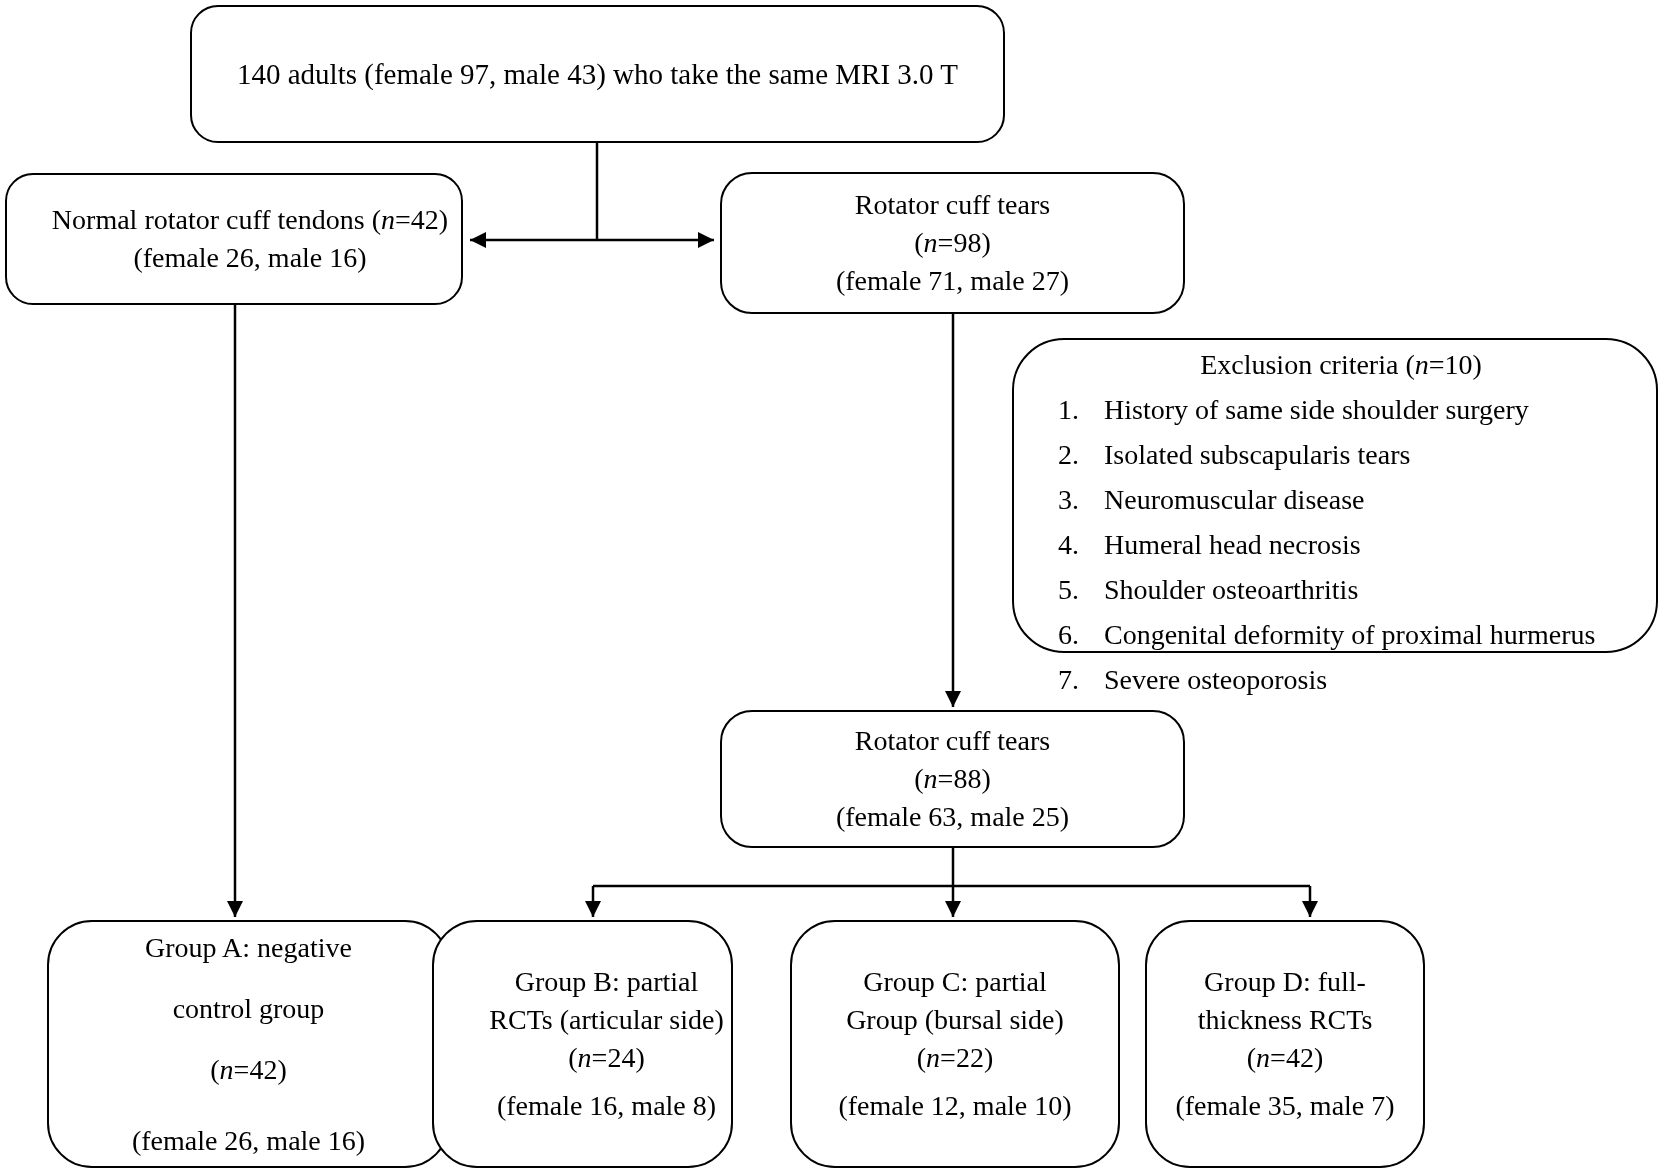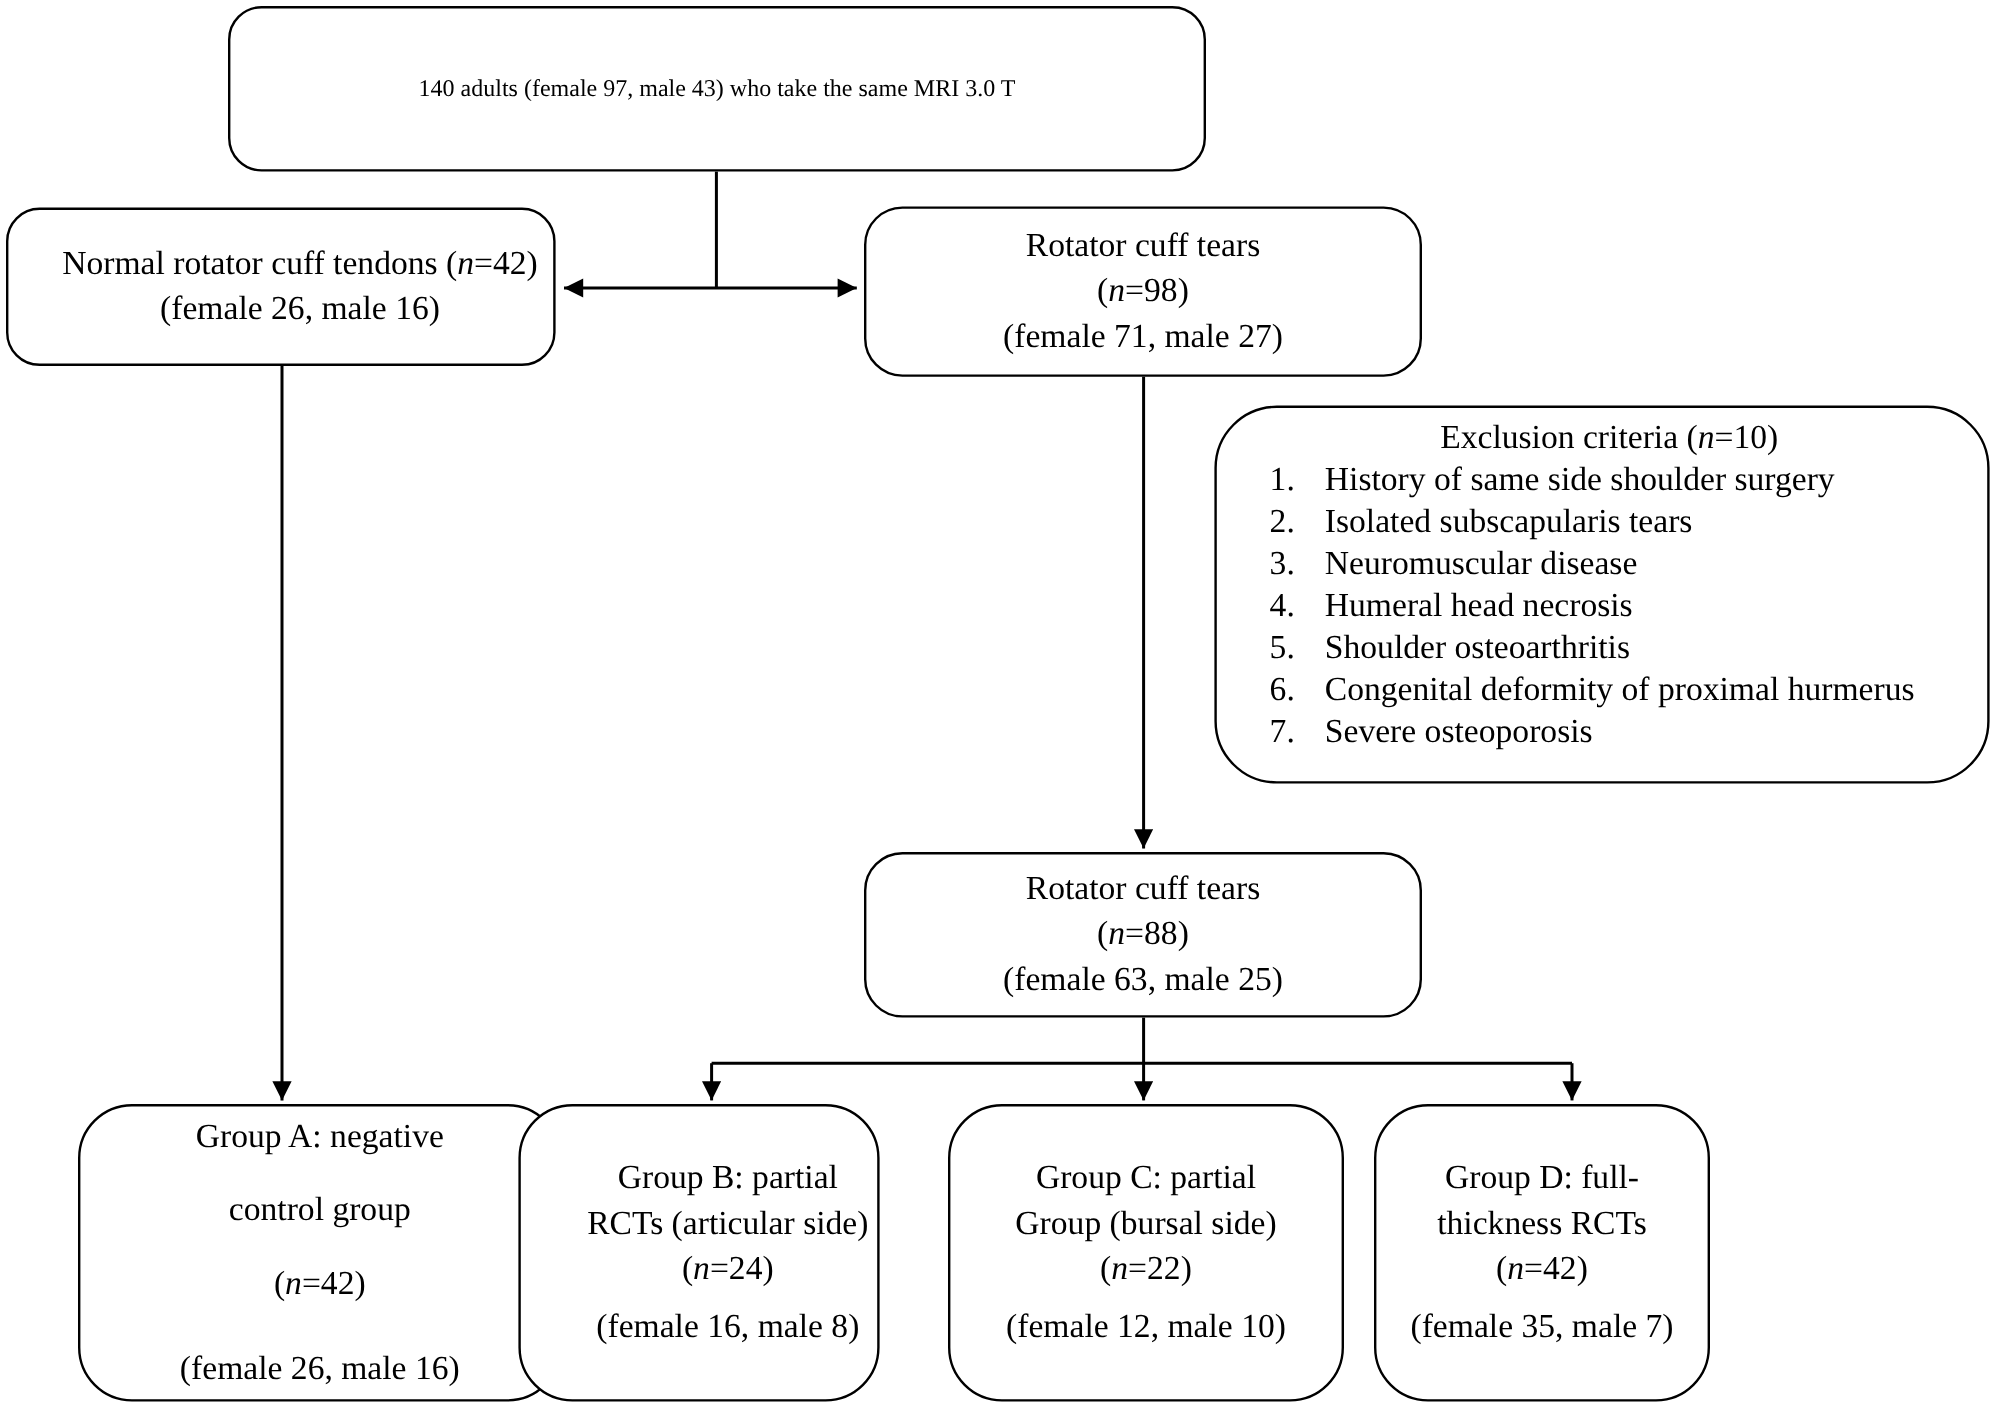--- a/index.html
+++ b/index.html
@@ -26,21 +26,21 @@
     flex-direction: column;
     justify-content: center;
     align-items: center;
     text-align: center;
     font-size: 28px;
     line-height: 38px;
   }
   .box .ln { display: block; }
   #top-box {
     left: 190px; top: 5px; width: 815px; height: 138px;
-    border-radius: 28px; font-size: 20px; line-height: 44px;
+    border-radius: 28px; font-size: 29px; line-height: 44px;
   }
   #normal-box {
     left: 5px; top: 173px; width: 458px; height: 132px;
     border-radius: 28px;
     padding-left: 32px;
   }
   #tears98-box {
     left: 720px; top: 172px; width: 465px; height: 142px;
     border-radius: 32px;
   }
@@ -49,35 +49,36 @@
     border-radius: 32px;
   }
   #exclusion-box {
     left: 1012px; top: 338px; width: 646px; height: 315px;
     border-radius: 52px;
     justify-content: flex-start;
     align-items: stretch;
     text-align: left;
     padding: 7px 18px 6px 30px;
     line-height: 35px;
+    gap: 10px;
   }
   #exclusion-box .excl-title { text-align: center; display: block; }
   .excl-row { display: flex; align-items: flex-start; }
   .excl-num {
     flex: 0 0 60px;
     text-align: left;
     padding-left: 14px;
     box-sizing: border-box;
   }
   .excl-text { flex: 0 1 505px; max-width: 505px; font-family: Liberation Serif, serif; }
   .group-box {
     top: 920px; height: 248px;
     border-radius: 45px;
   }
-  #groupA-box { left: 65px;   width: 403px; gap: 23px; }
+  #groupA-box { left: 47px;   width: 403px; gap: 23px; }
   #groupB-box { left: 432px;  width: 301px; padding-left: 48px; }
   #groupC-box { left: 790px;  width: 330px; justify-content: center; }
   #groupD-box { left: 1145px; width: 280px; }
   .group-sub { display: block; margin-top: 10px; }
 </style>
 </head>
 <body>
 
 <div id="canvas">
 

